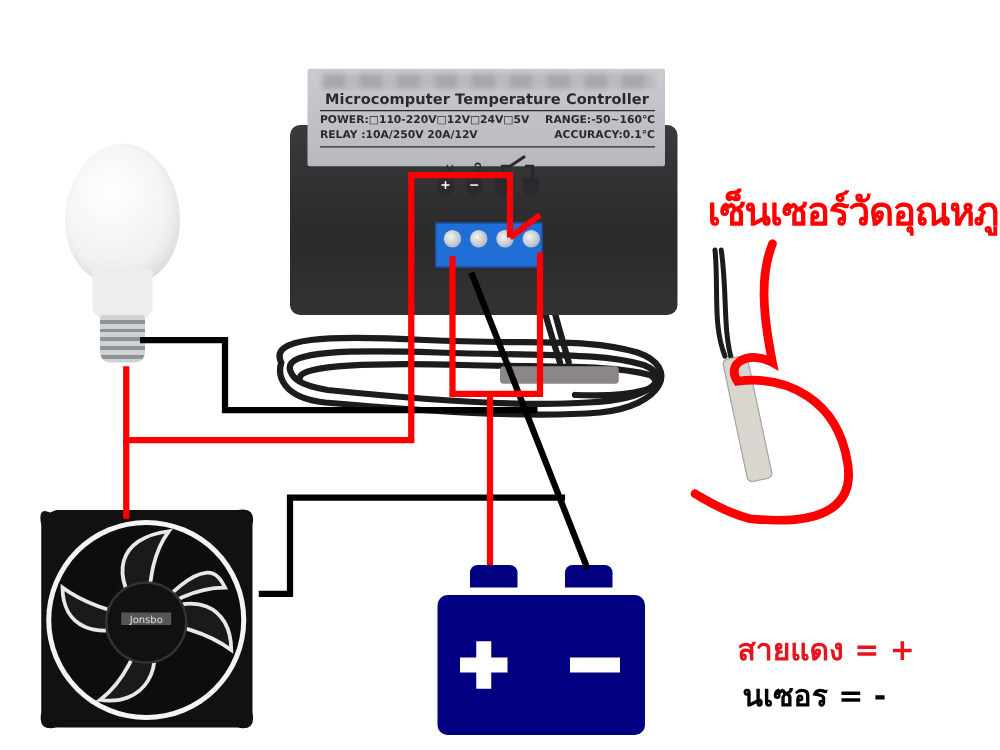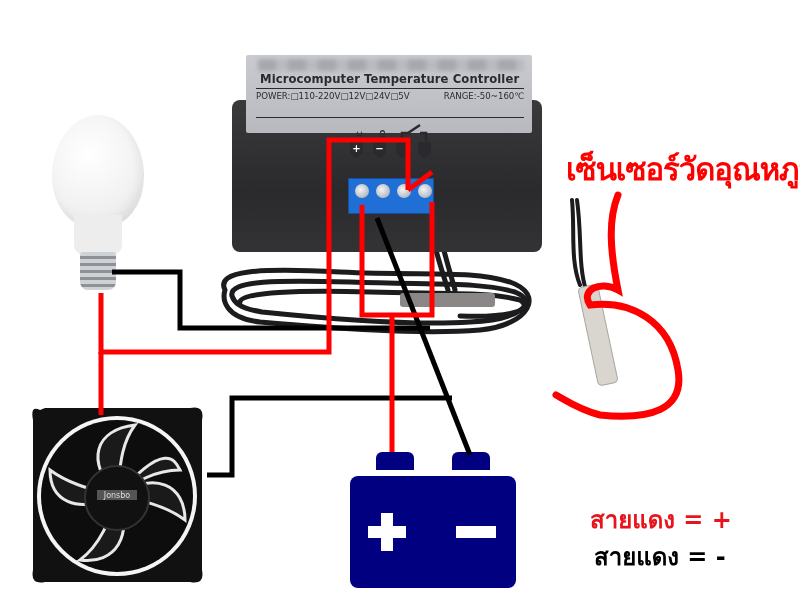--- a/index.html
+++ b/index.html
@@ -26,21 +26,21 @@
     background: repeating-linear-gradient(90deg, #9ea0a6 0 18px, #b5b7bc 18px 30px);
     filter: blur(2px); opacity: .8;
   }
   .label-title {
     position: absolute; left: 14px; top: 17px; font-size: 11.6px; font-weight: bold;
     color: #2a2a2e; letter-spacing: .1px; white-space: nowrap;
   }
   .label-rule { position: absolute; left: 10px; right: 8px; height: 1px; background: #2a2a2e; }
   .label-line {
     position: absolute; left: 10px; right: 8px; font-size: 8.6px; color: #2a2a2e;
-    white-space: nowrap; display: flex; justify-content: space-between; font-weight: normal;
+    white-space: nowrap; display: flex; justify-content: space-between; font-weight: bold;
   }
   .term-tag {
     position: absolute; font-size: 7px; color: #2a2a2e; font-weight: bold;
     transform: rotate(-90deg); transform-origin: left top; white-space: nowrap;
   }
   .term-badge {
     position: absolute; width: 13px; height: 16px; background: #2a2a2e;
     color: #fff; font-size: 10px; font-weight: bold; text-align: center; line-height: 14px;
     clip-path: polygon(0 0,100% 0,100% 70%,50% 100%,0 70%);
   }
@@ -119,20 +119,24 @@
 </svg>
 
 <div class="controller-case"></div>
 <div class="controller-label">
   <div class="label-blur"></div>
   <div class="label-title">Microcomputer Temperature Controller</div>
   <div class="label-rule" style="top:33px"></div>
   <div class="label-line" style="top:36px">
     <span>POWER:□110-220V□12V□24V□5V</span>
     <span>RANGE:-50~160℃</span>
+  </div>
+  <div class="label-line" style="top:48px">
+    <span>RELAY :10A/250V  20A/12V</span>
+    <span>ACCURACY:0.1°C</span>
   </div>
   <div class="label-rule" style="top:62px"></div>
   <div class="term-tag" style="left:110px; top:92px">VCC</div>
   <div class="term-tag" style="left:133px; top:92px">GND</div>
   <div class="term-tag" style="left:178px; top:100px">S2</div>
   <div class="term-badge" style="left:104px; top:87px">+</div>
   <div class="term-badge" style="left:127px; top:87px">−</div>
   <div class="term-badge" style="left:150px; top:87px"></div>
   <div class="term-badge" style="left:172px; top:87px"></div>
   <svg style="position:absolute;left:150px;top:68px" width="36" height="20">
@@ -186,13 +190,13 @@
     <path d="M408 190 L432 172"></path>
     <path d="M362 205 V315 H432 V202"></path>
     <path d="M392 315 V452"></path>
   </g>
 
   <path d="M618 195 C608 220 610 250 618 290 C600 280 580 290 590 305 C630 300 670 320 678 370 C685 410 650 420 600 415 C580 410 565 400 556 395" fill="none" stroke="#ff0000" stroke-width="7" stroke-linecap="round"></path>
 </svg>
 
 <div class="sensor-label">เซ็นเซอร์วัดอุณหภูมิ</div>
 <div class="legend-red">สายแดง = +</div>
-<div class="legend-black">สายแดง = -</div>
+<div class="legend-black">นเซอร = -</div>
 
 </body></html>

